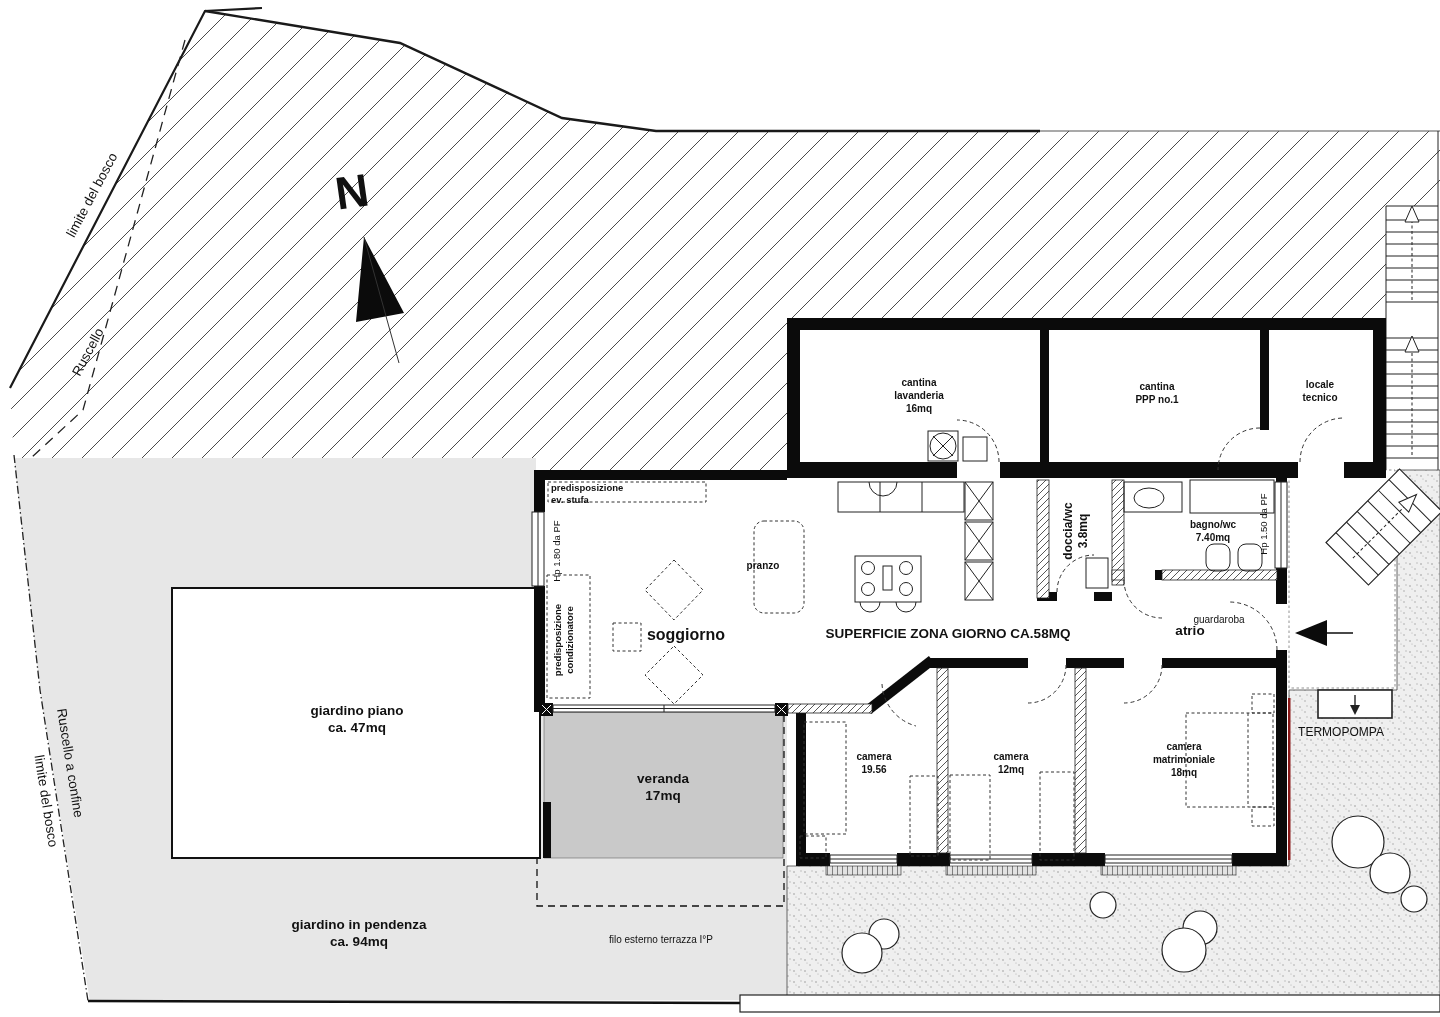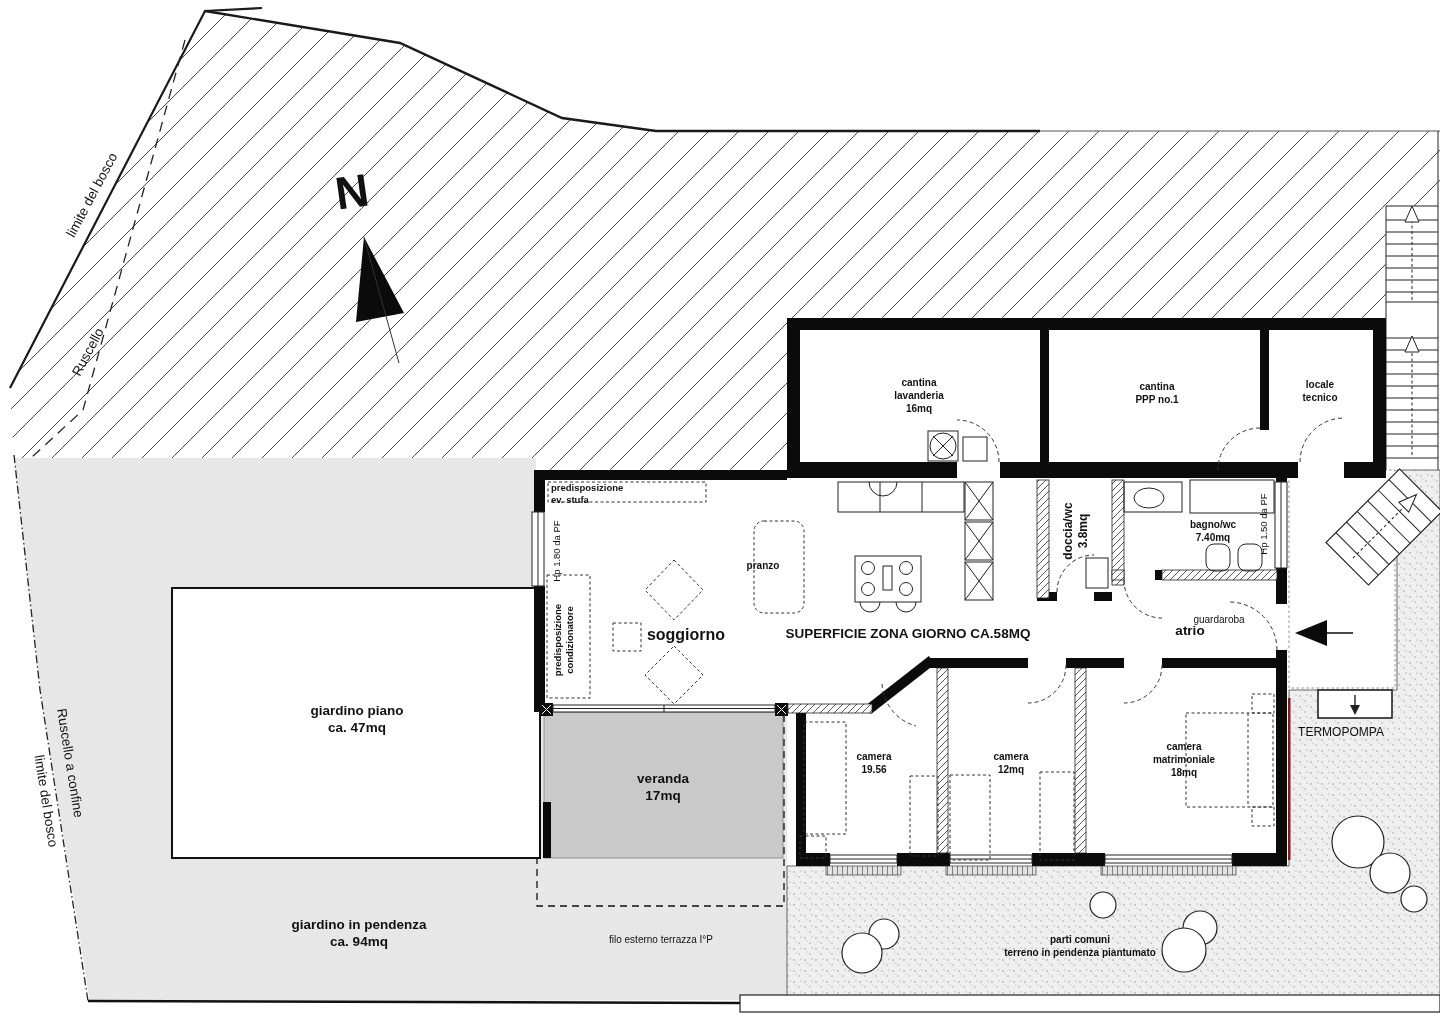--- a/index.html
+++ b/index.html
@@ -307,21 +307,21 @@
   <span>cantina</span><br>
   <span>PPP no.1</span>
 </div>
 <div class="lbl fs13 b" style="left:1320px;top:392px;">
   <span>locale</span><br>
   <span>tecnico</span>
 </div>
 
 <div class="lbl fs13 b" style="left:763px;top:566px;">pranzo</div>
 <div class="lbl fs15 b" style="left:686px;top:635px;">soggiorno</div>
-<div class="lbl fs14 b" style="left:908px;top:634px;">SUPERFICIE ZONA GIORNO CA.58MQ</div>
+<div class="lbl fs14 b" style="left:948px;top:634px;">SUPERFICIE ZONA GIORNO CA.58MQ</div>
 
 <div class="lbl fs12 b rot-m90" style="left:1076px;top:531px;">
   <span>doccia/wc</span><br>
   <span>3.8mq</span>
 </div>
 <div class="lbl fs13 b" style="left:1213px;top:532px;">
   <span>bagno/wc</span><br>
   <span>7.40mq</span>
 </div>
 <div class="lbl fs9 rot-m90" style="left:1264px;top:524px;">Hp 1.50 da PF</div>
@@ -349,24 +349,20 @@
   <span>17mq</span>
 </div>
 <div class="lbl fs14 b" style="left:357px;top:719px;">
   <span>giardino piano</span><br>
   <span>ca. 47mq</span>
 </div>
 <div class="lbl fs14 b" style="left:359px;top:933px;">
   <span>giardino in pendenza</span><br>
   <span>ca. 94mq</span>
 </div>
-<div class="lbl fs13 b" style="left:1080px;top:947px;">
-  <span>parti comuni</span><br>
-  <span>terreno in pendenza piantumato</span>
-</div>
 <div class="lbl fs10" style="left:661px;top:911px;">filo esterno terrazza I°P</div>
 
 <div class="lbl fs9 b left-anchor" style="left:551px;top:494px;">
   <span>predisposizione</span><br>
   <span>ev. stufa</span>
 </div>
 <div class="lbl fs9 rot-m90" style="left:557px;top:551px;">Hp 1.80 da PF</div>
 <div class="lbl fs9 b rot-m90" style="left:564px;top:640px;">
   <span>predisposizione</span><br>
   <span>condizionatore</span>

